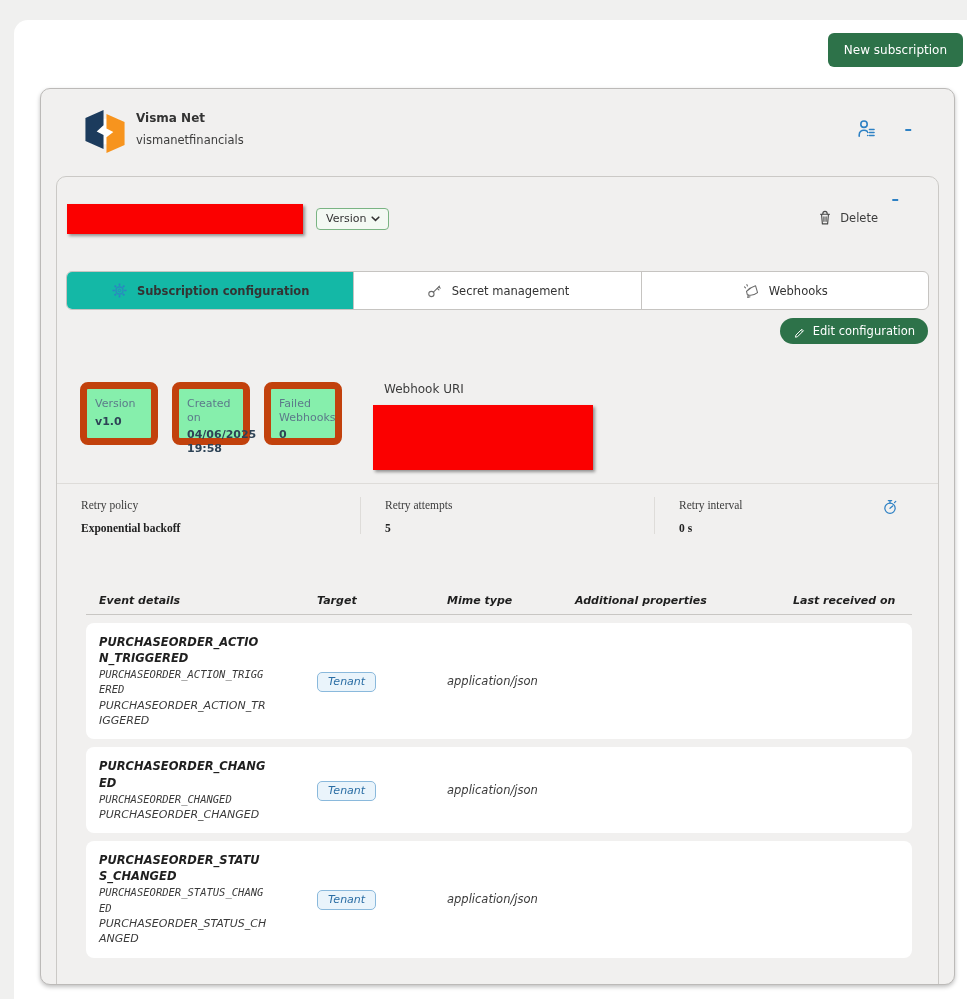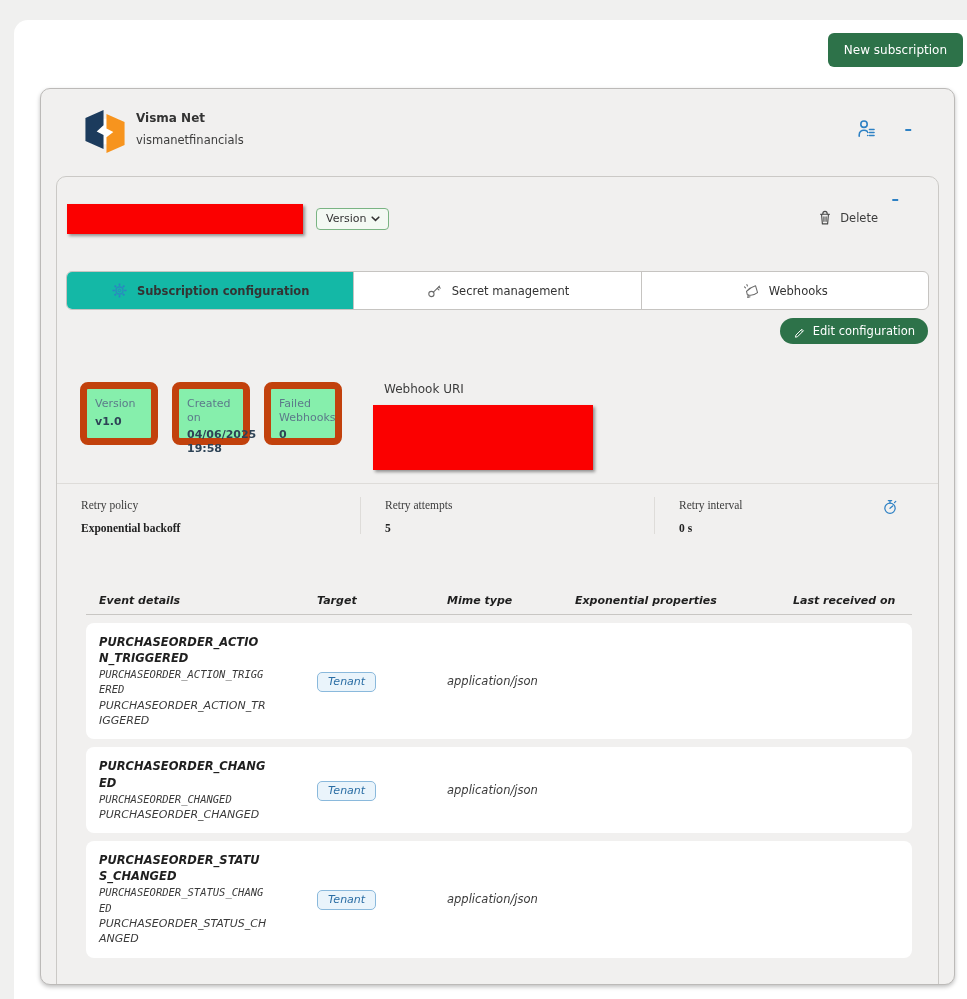--- a/index.html
+++ b/index.html
@@ -257,21 +257,21 @@
           </svg>
         </div>
       </div>
     </div>
 
     <div class="table">
       <div class="tgrid thead">
         <div class="th">Event details</div>
         <div class="th">Target</div>
         <div class="th">Mime type</div>
-        <div class="th">Exponential properties</div>
+        <div class="th">Additional properties</div>
         <div class="th">Last received on</div>
       </div>
 
       <div class="tgrid trow">
         <div class="cell-details">
           <div class="ev-name">PURCHASEORDER_ACTION_TRIGGERED</div>
           <div class="ev-code">PURCHASEORDER_ACTION_TRIGGERED</div>
           <div class="ev-desc">PURCHASEORDER_ACTION_TRIGGERED</div>
         </div>
         <div class="cell-target">

